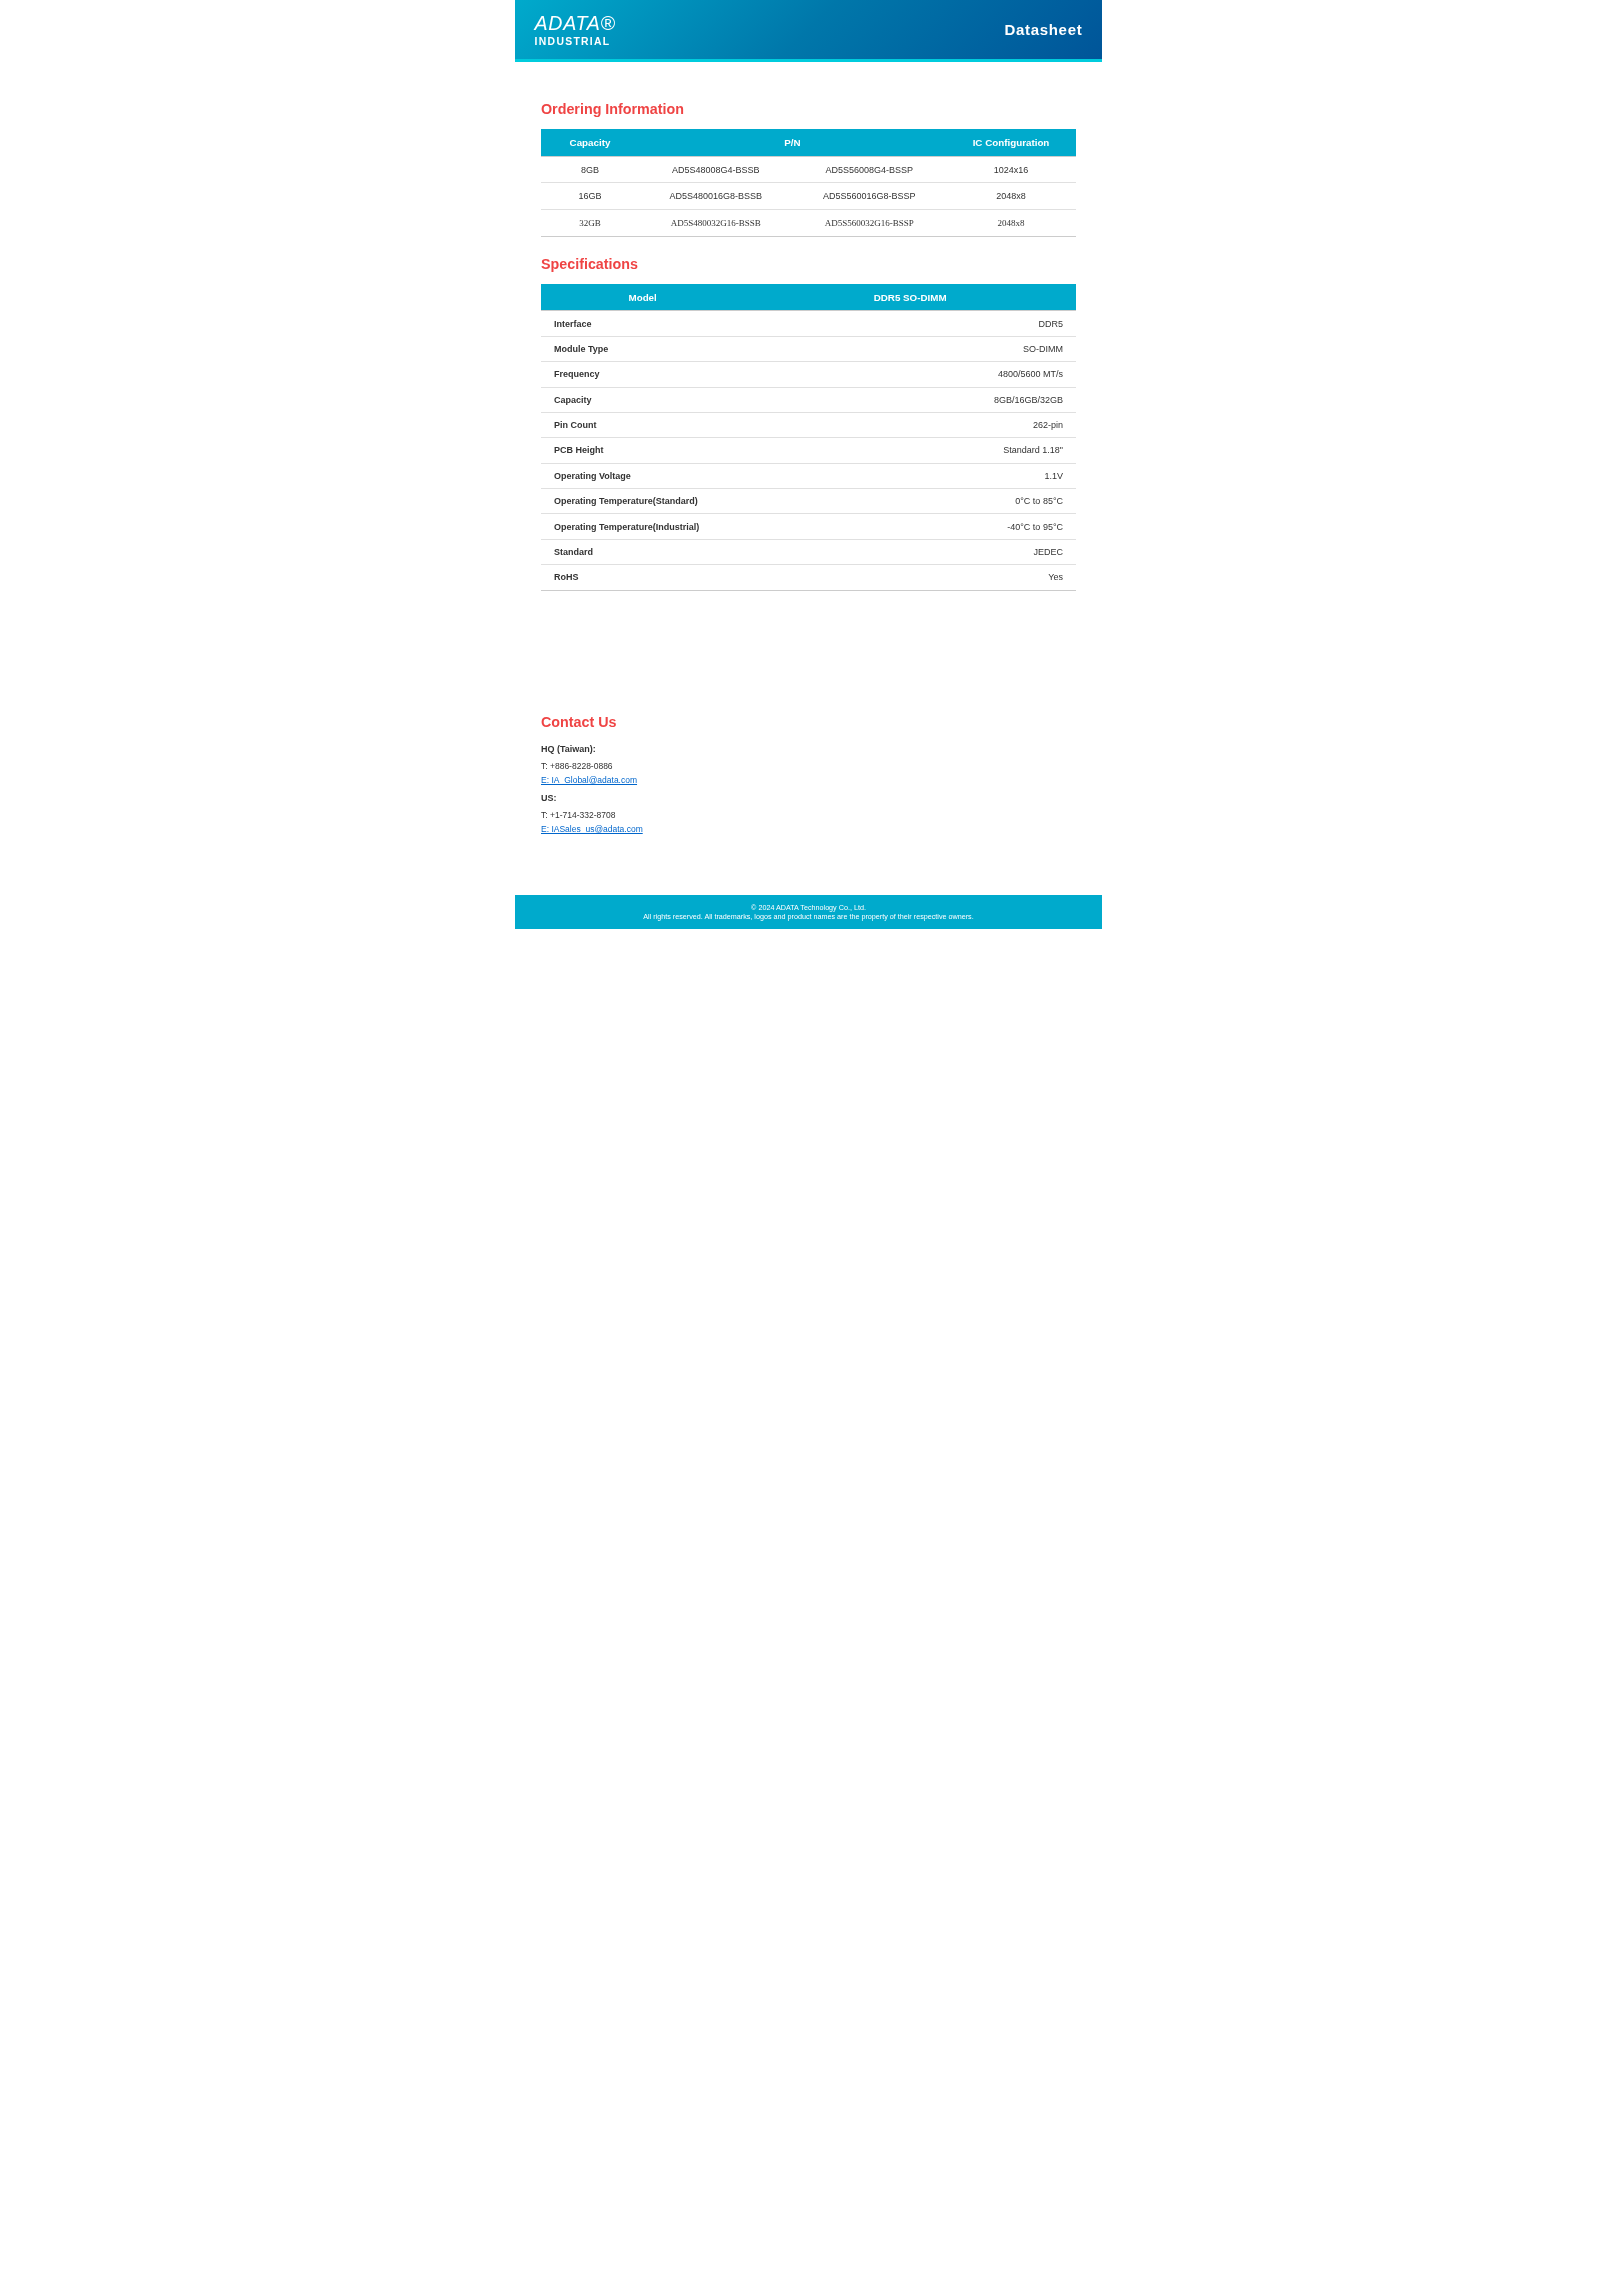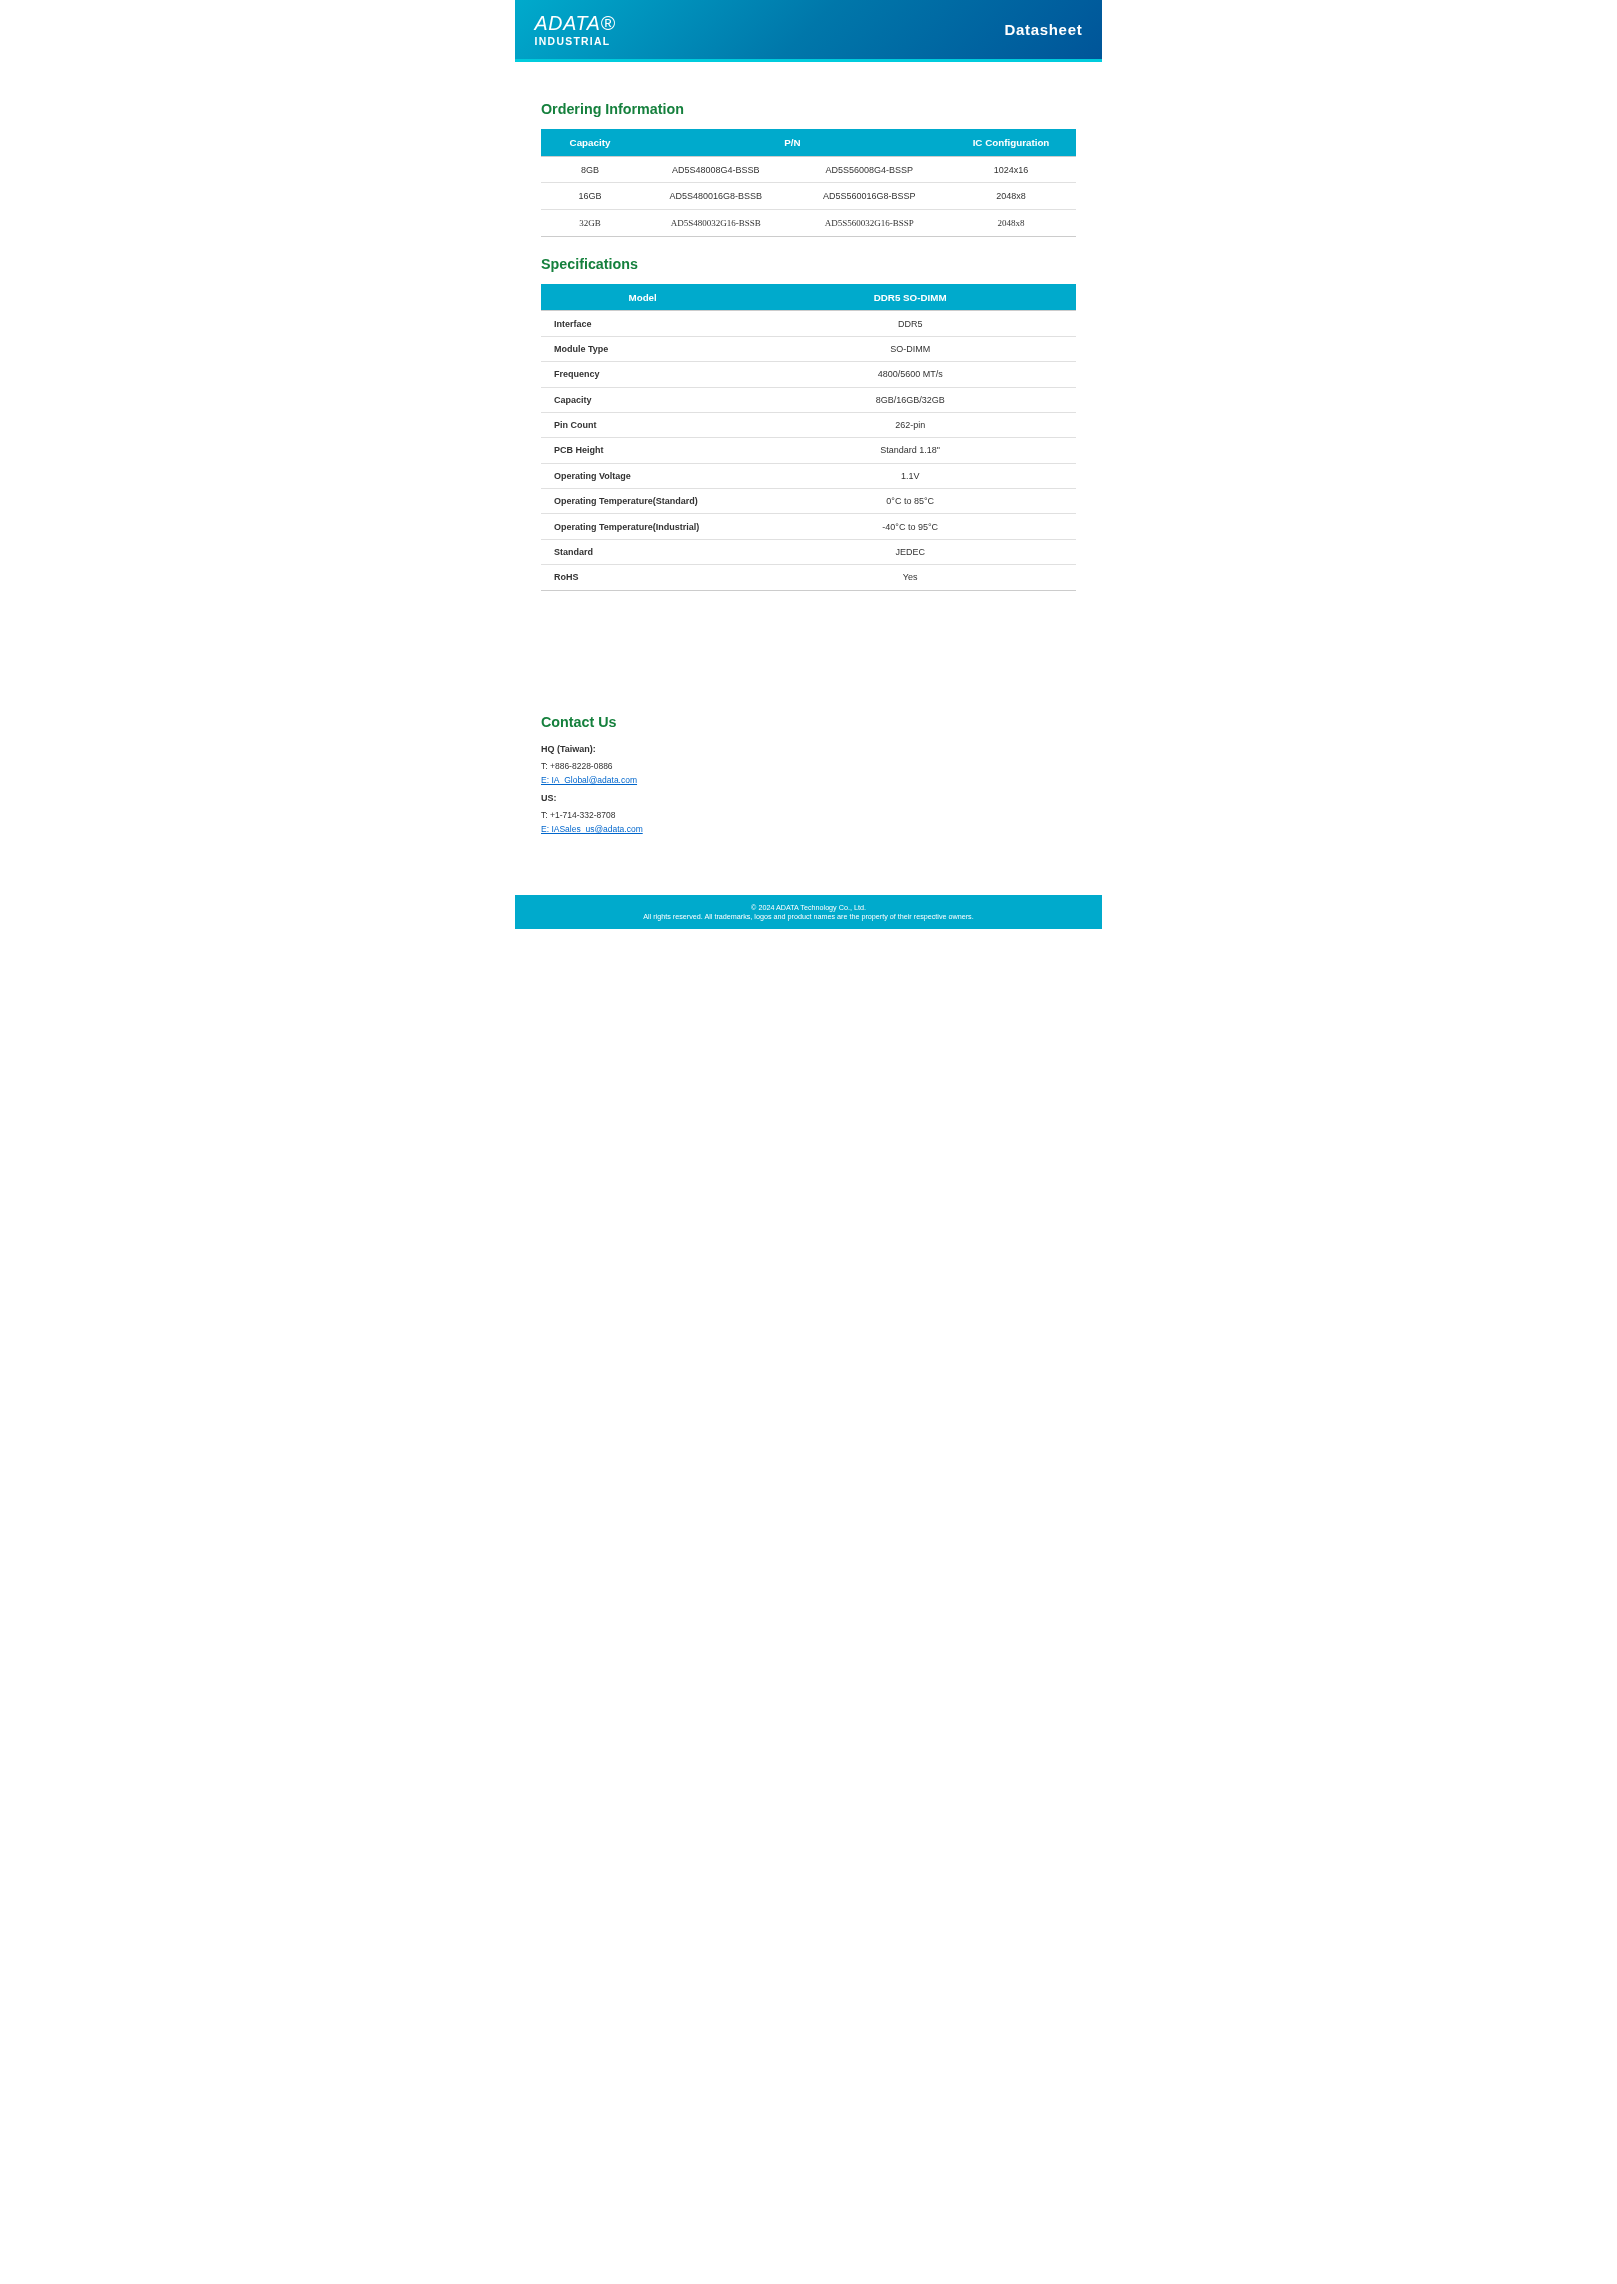--- a/index.html
+++ b/index.html
@@ -50,21 +50,21 @@
       width: 100%;
     }
 
     
     .main-content {
       padding: 19.6px 26px;
     }
 
     
     .section-title {
-      color: #15803d;
+      color: #ef4444;
       font-size: 14.3px;
       font-weight: bold;
       margin-bottom: 11.7px;
       margin-top: 19.6px;
     }
 
     
     .info-table {
       width: 100%;
       border-collapse: collapse;
@@ -123,21 +123,21 @@
       font-size: 9px;
       border-bottom: 0.7px solid #e0e0e0;
       color: #333;
     }
     .specs-table td:first-child {
       font-weight: bold;
       width: 38%;
       text-align: left;
     }
     .specs-table td:last-child {
-      text-align: center;
+      text-align: right;
     }
     .specs-table tr:first-child td {
       border-top: 0.7px solid #cccccc;
     }
     .specs-table tr:last-child td {
       border-bottom: 0.7px solid #cccccc;
     }
 
     
     .contact-section {

